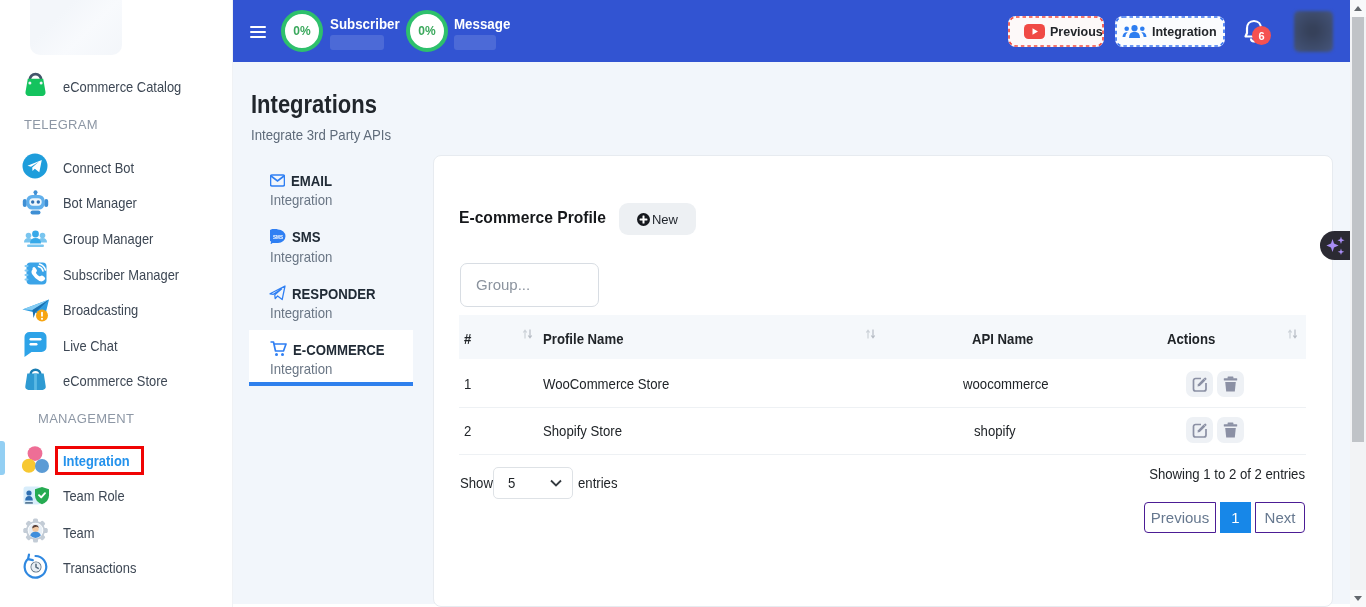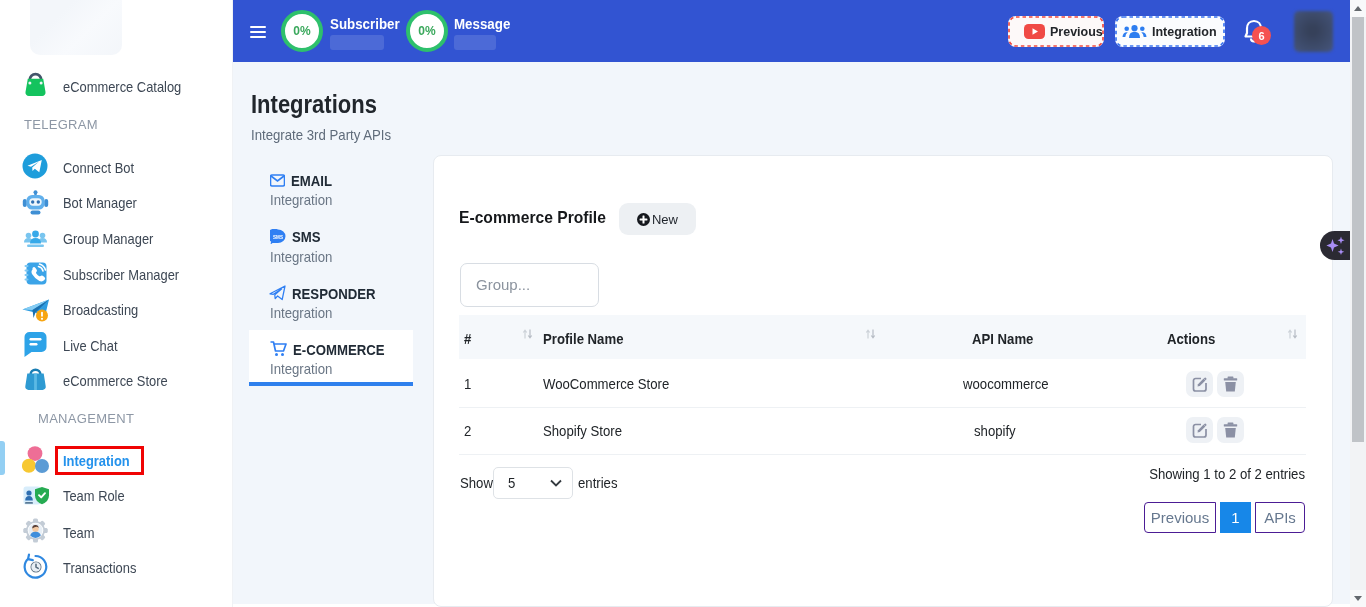--- a/index.html
+++ b/index.html
@@ -367,21 +367,21 @@
 <div class="selectbox"></div>
 <div class="td" style="left:508px; top:475px;">5</div>
 <svg class="abs" style="left:550px; top:479px;" width="12" height="8" viewBox="0 0 12 8">
     <path d="M1 1.5 L6 6.5 L11 1.5" fill="none" stroke="#343a40" stroke-width="1.8"></path>
   </svg>
 <div class="td" style="left:578px; top:475px;">entries</div>
 
 <div class="td" style="left:1005px; top:466px; width:300px; text-align:right; transform-origin:100% 50%;">Showing 1 to 2 of 2 entries</div>
 <div class="pag" style="left:1144px; width:72px; border-radius:4px 0 0 4px;">Previous</div>
 <div class="pag" style="left:1220px; width:31px; background:#1787e8; border-color:#1787e8; color:#fff;">1</div>
-<div class="pag" style="left:1255px; width:50px; border-radius:0 4px 4px 0;">APIs</div>
+<div class="pag" style="left:1255px; width:50px; border-radius:0 4px 4px 0;">Next</div>
 
 <div class="float-btn">
   <svg width="30" height="29" viewBox="0 0 30 29">
       <path d="M12.5 8 l1.5 4.6 l4.6 1.9 l-4.6 1.9 l-1.5 4.6 l-1.5 -4.6 l-4.6 -1.9 l4.6 -1.9 Z" fill="#a98ef5"></path>
       <path d="M21 5.5 l0.9 2.7 l2.7 1 l-2.7 1 L21 12.9 l-0.9 -2.7 l-2.7 -1 l2.7 -1 Z" fill="#a98ef5"></path>
       <path d="M21 17.5 l0.85 2.4 l2.4 0.9 l-2.4 0.9 L21 24.1 l-0.85 -2.4 l-2.4 -0.9 l2.4 -0.9 Z" fill="#a98ef5"></path>
     </svg>
 </div>
 
 <div class="scrollbar">

